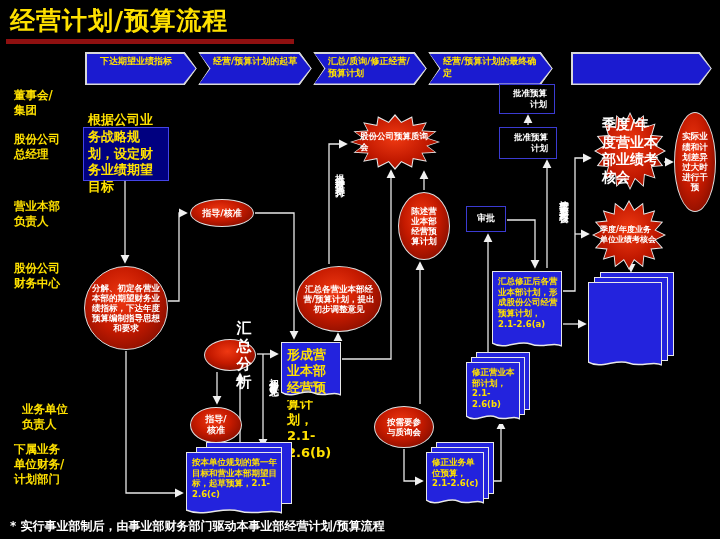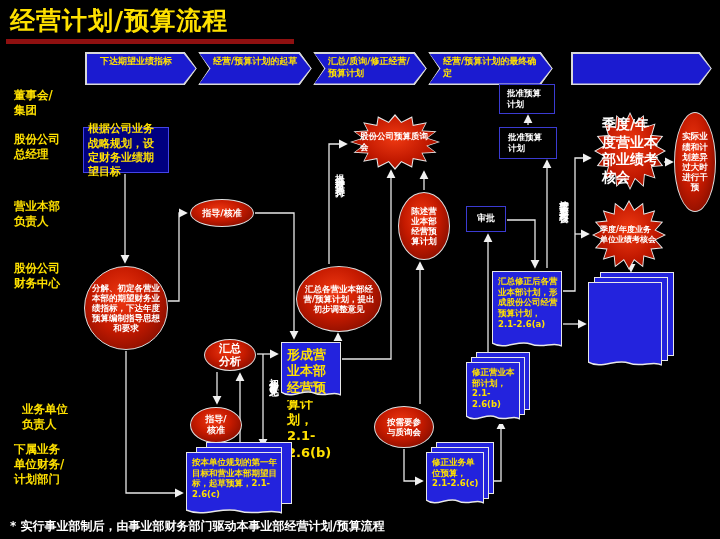--- a/index.html
+++ b/index.html
@@ -21,21 +21,21 @@
   .rowlabel{color:#ffe100;font-weight:bold;font-size:11.5px;line-height:1.3;white-space:pre-line;}
   
   .node{position:absolute;box-sizing:border-box;}
   .ellipse{border-radius:50%;border:1px solid #dedede;
       background:radial-gradient(ellipse at 45% 38%,#ef3812 0%,#c51a00 45%,#8c0f00 78%,#6d0b00 100%);
       color:#fff;font-weight:bold;display:flex;align-items:center;justify-content:center;
       text-align:center;line-height:1.2;}
   .navybox{background:#000080;border:1.5px solid #4444e8;color:#ffe100;font-weight:bold;
       display:flex;align-items:center;justify-content:center;text-align:left;line-height:1.3;}
   .blackbox{background:#000;border:1.5px solid #3b3bd2;color:#fff;font-weight:bold;
-      display:flex;align-items:center;justify-content:center;text-align:left;line-height:1.3;}
+      display:flex;align-items:center;justify-content:center;text-align:right;line-height:1.3;}
   .burst-outer{position:absolute;}
   .burst-shape{position:absolute;inset:0;background:#e8e8e8;}
   .burst-inner{position:absolute;inset:2px;
       background:radial-gradient(ellipse at 50% 42%,#f03a12 0%,#c01800 55%,#7d0d00 100%);}
   .burst-shape,.burst-inner{clip-path:polygon(100% 50%,86.3% 57.2%,96.2% 69.1%,80.7% 70.6%,85.4% 85.4%,70.6% 80.7%,69.1% 96.2%,57.2% 86.3%,50% 100%,42.8% 86.3%,30.9% 96.2%,29.4% 80.7%,14.6% 85.4%,19.3% 70.6%,3.8% 69.1%,13.7% 57.2%,0% 50%,13.7% 42.8%,3.8% 30.9%,19.3% 29.4%,14.6% 14.6%,29.4% 19.3%,30.9% 3.8%,42.8% 13.7%,50% 0%,57.2% 13.7%,69.1% 3.8%,70.6% 19.3%,85.4% 14.6%,80.7% 29.4%,96.2% 30.9%,86.3% 42.8%);}
   .burst-label{position:absolute;inset:0;display:flex;align-items:center;justify-content:center;
       color:#fff;font-weight:bold;line-height:1.25;padding:10px;}
   
   .sheet{position:absolute;background:#2323dd;border:1px solid #e8e8e8;box-sizing:border-box;}
   .docfront{position:absolute;background:#2323dd;border:1px solid #e8e8e8;border-bottom:none;
@@ -121,33 +121,33 @@
 <div class="abs rowlabel" style="left:14px;top:199px;">营业本部
 负责人</div>
 <div class="abs rowlabel" style="left:14px;top:261px;">股份公司
 财务中心</div>
 <div class="abs rowlabel" style="left:22px;top:402px;">业务单位
 负责人</div>
 <div class="abs rowlabel" style="left:14px;top:442px;">下属业务
 单位财务/
 计划部门</div>
 
-<div class="node navybox" style="left:83px;top:127px;width:86px;height:46px;font-size:11px;padding:2px 4px;font-family:Liberation Serif, serif;">
+<div class="node navybox" style="left:83px;top:127px;width:86px;height:54px;font-size:13px;padding:2px 4px;font-family:Liberation Serif, serif;">
   <span>根据公司业务战略规划，设定财务业绩期望目标</span>
 </div>
 
 <div class="node ellipse" style="left:190px;top:199px;width:64px;height:28px;font-size:9px;">
   <span>指导/核准</span>
 </div>
 
 <div class="node ellipse" style="left:84px;top:266px;width:84px;height:84px;font-size:8.5px;padding:6px;">
   <span>分解、初定各营业本部的期望财务业绩指标，下达年度预算编制指导思想和要求</span>
 </div>
 
-<div class="node ellipse" style="left:204px;top:339px;width:52px;height:32px;font-size:11px;">
+<div class="node ellipse" style="left:204px;top:339px;width:52px;height:32px;font-size:15px;justify-content:flex-end;">
   <span style="width:22px;">汇总分析</span>
 </div>
 
 <div class="node ellipse" style="left:190px;top:407px;width:52px;height:36px;font-size:9px;">
   <span style="width:28px;">指导/核准</span>
 </div>
 
 <div class="docfront" style="left:281px;top:342px;width:60px;height:54px;font-size:13px;">
   <div class="dtxt">形成营业本部经营预算计划，2.1-2.6(b)</div>
   <svg class="wave" viewBox="0 0 100 12" preserveAspectRatio="none">

